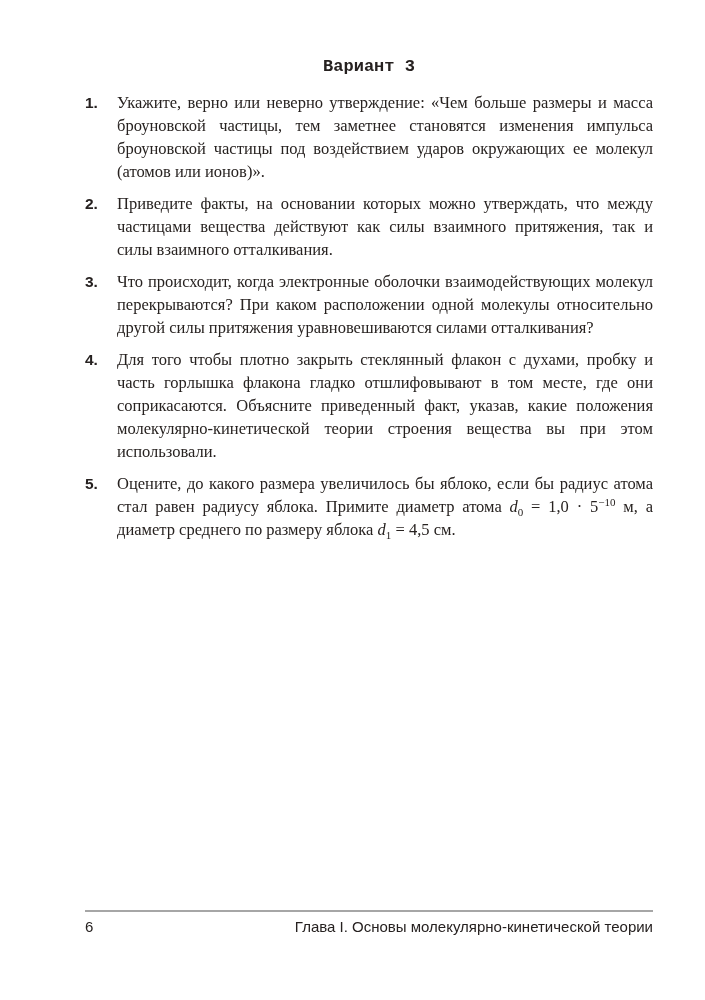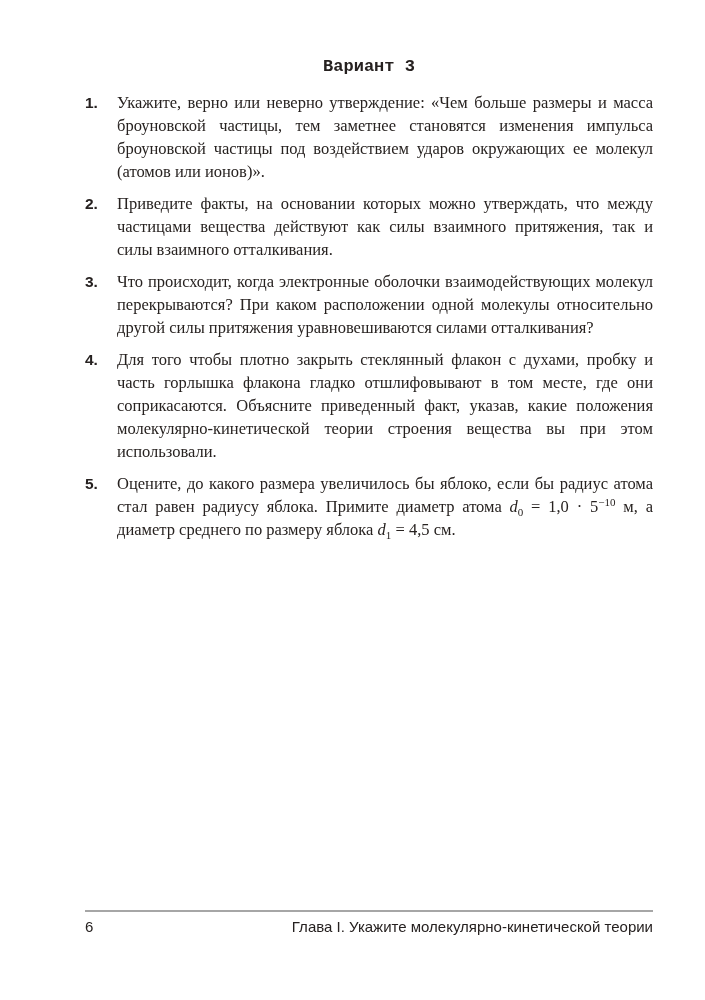--- a/index.html
+++ b/index.html
@@ -101,16 +101,16 @@
         <li class="q">
           <span class="num">5.</span>
           <span class="qbody"><span>Оцените, до какого размера увеличилось бы яблоко, если бы радиус атома стал равен радиусу яблока. Примите диаметр атома </span><span class="it">d</span><sub>0</sub><span> = 1,0 · 5</span><sup>−10</sup><span> м, а диаметр среднего по размеру яблока </span><span class="it">d</span><sub>1</sub><span> = 4,5 см.</span></span>
         </li>
       </ol>
   </div>
   <div class="footer">
     <div class="footer-rule"></div>
     <div class="footer-row">
       <span>6</span>
-      <span>Глава I. Укажите молекулярно-кинетической теории</span>
+      <span>Глава I. Основы молекулярно-кинетической теории</span>
     </div>
   </div>
 </div>
 
 </body></html>

